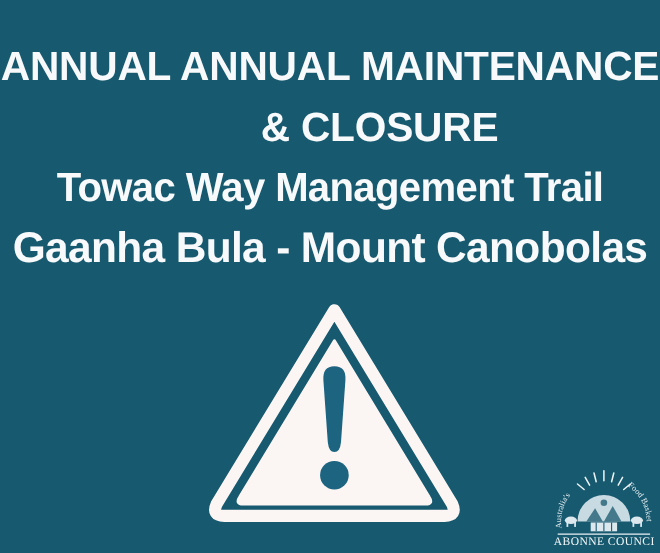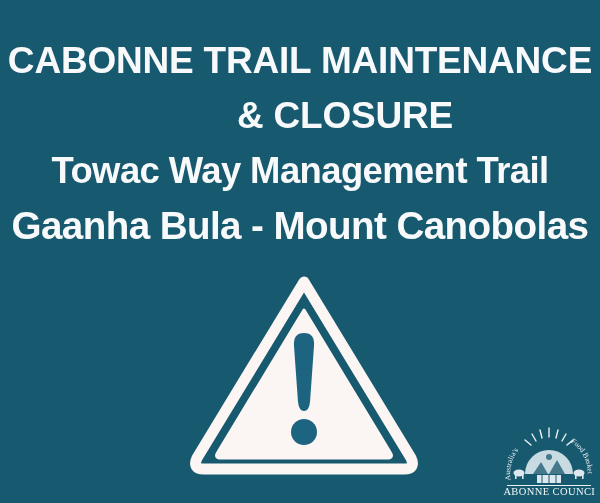--- a/index.html
+++ b/index.html
@@ -103,21 +103,21 @@
     width: 92px;
     height: 72px;
   }
 </style>
 </head>
 <body>
 
 <div id="poster">
 
   <div class="headline">
-    <span class="line line1">CABONNE TRAIL MAINTENANCE</span>
+    <span class="line line1">ANNUAL ANNUAL MAINTENANCE</span>
     <span class="line line2">&amp; CLOSURE</span>
     <span class="line line3">Towac Way Management Trail</span>
     <span class="line line4">Gaanha Bula - Mount Canobolas</span>
   </div>
 
   <div class="warning-wrap">
     <svg viewBox="0 0 232 206" xmlns="http://www.w3.org/2000/svg">
 
       <path d="M116 10
                L223 186

